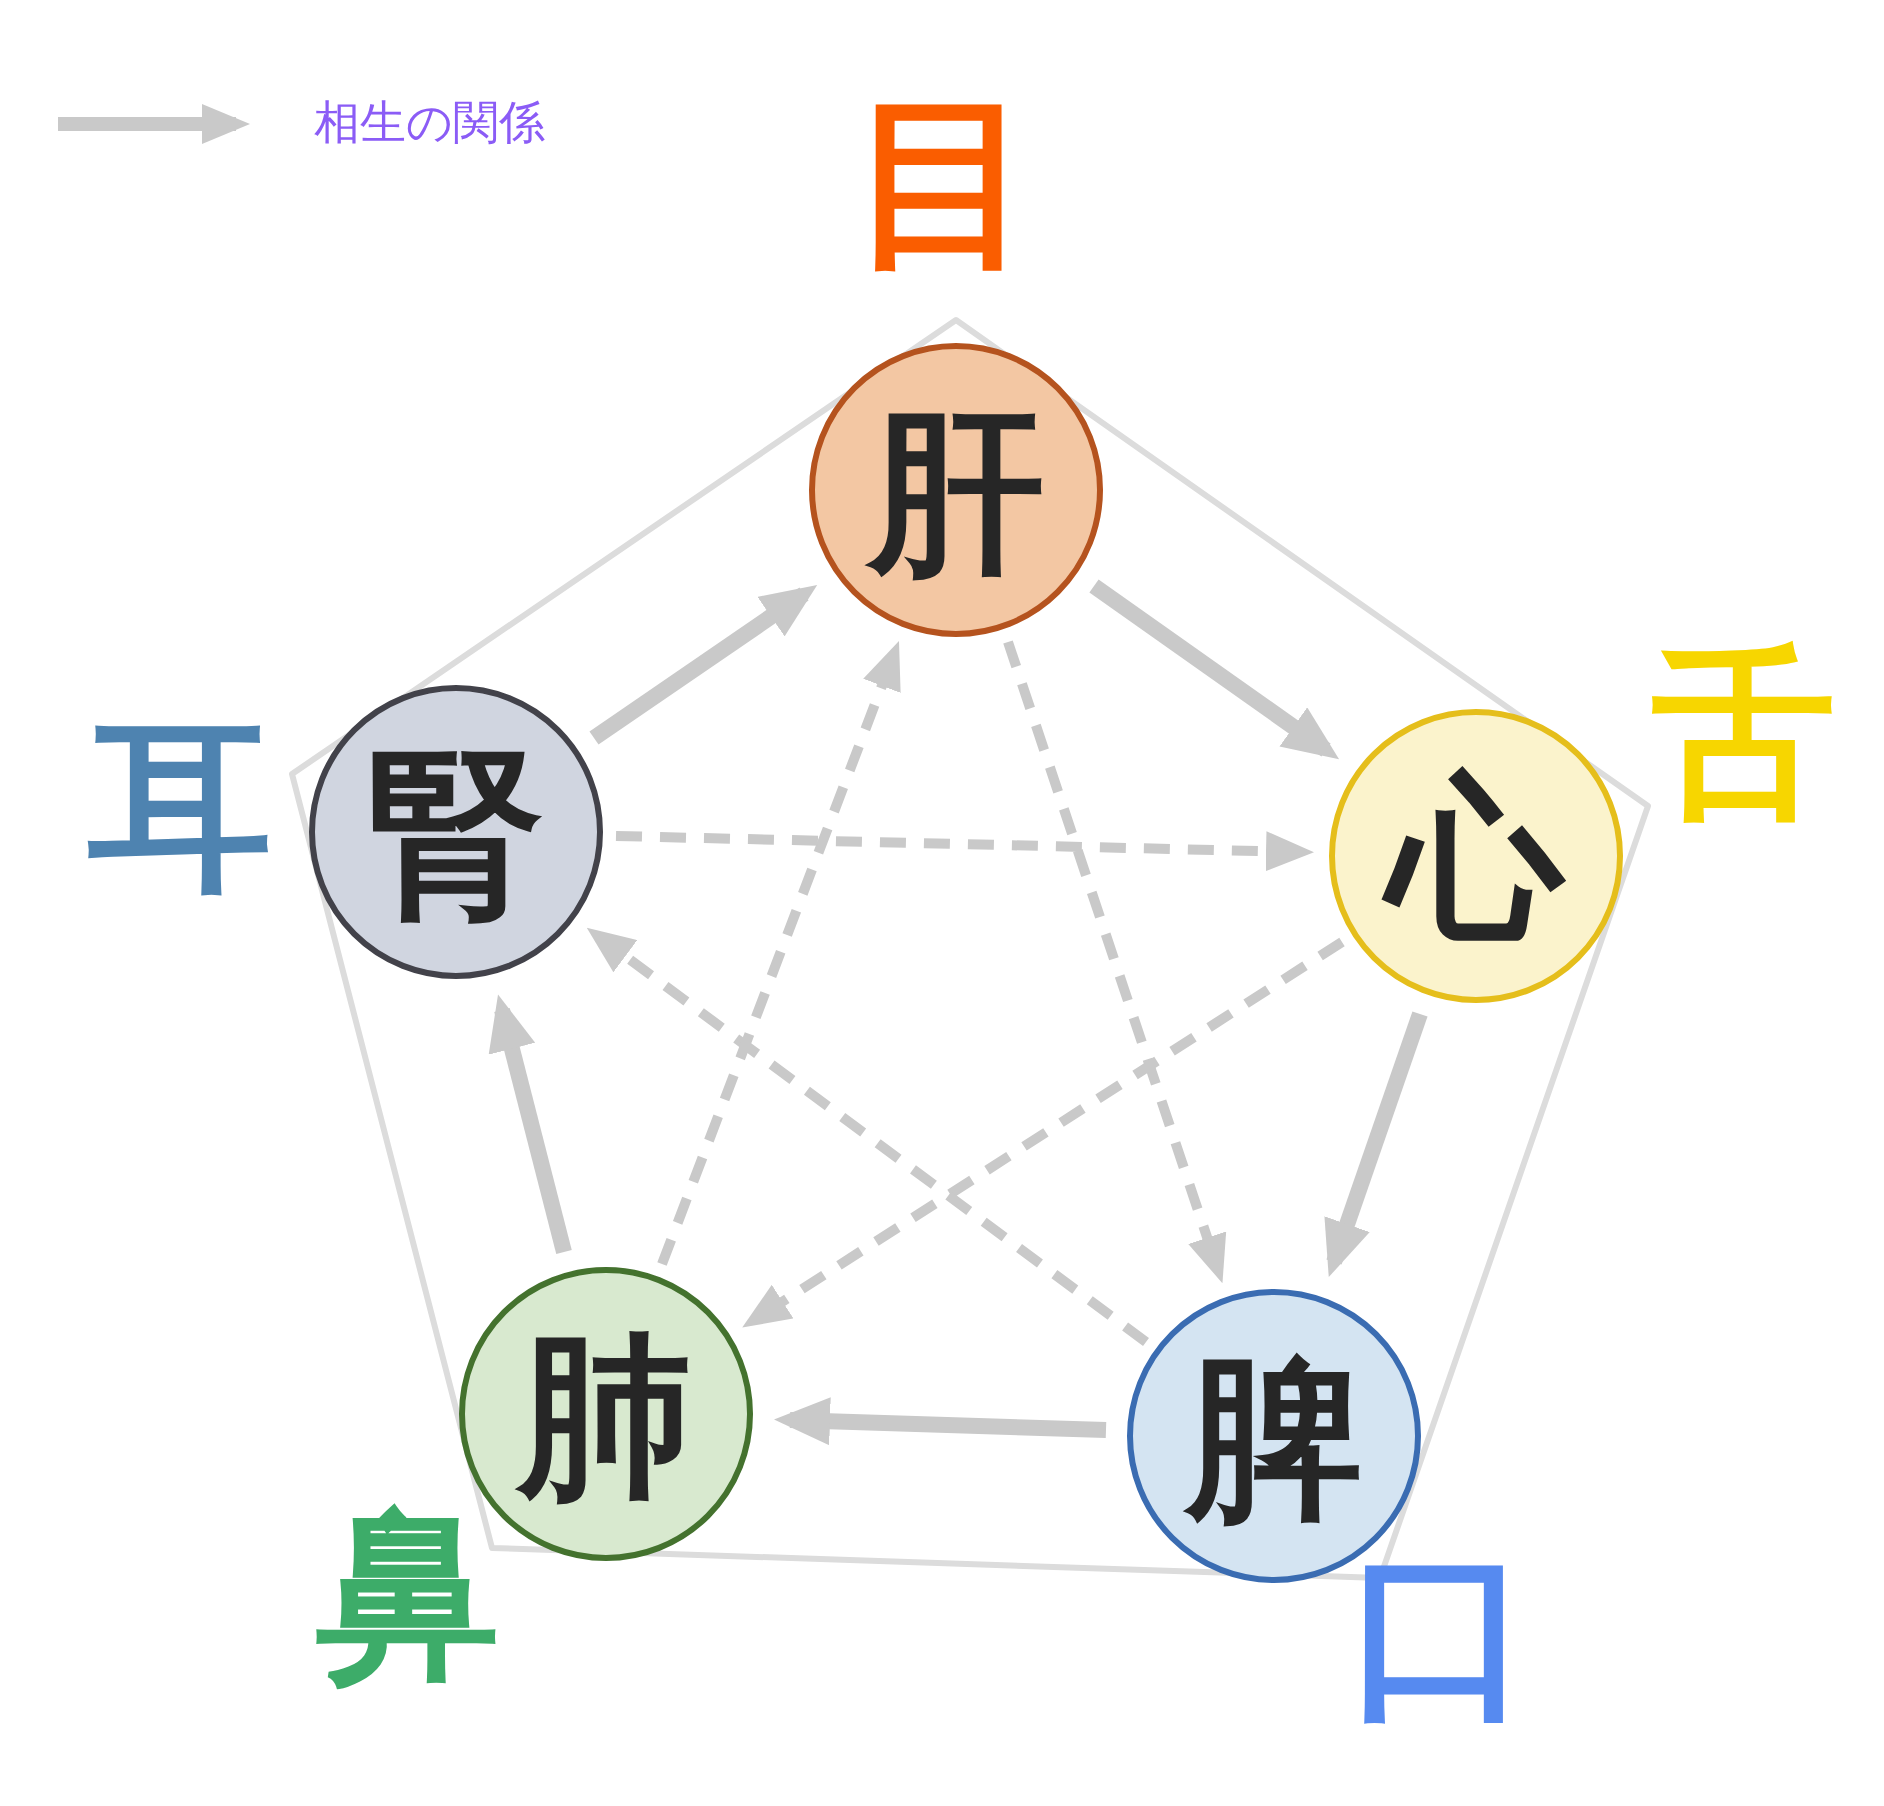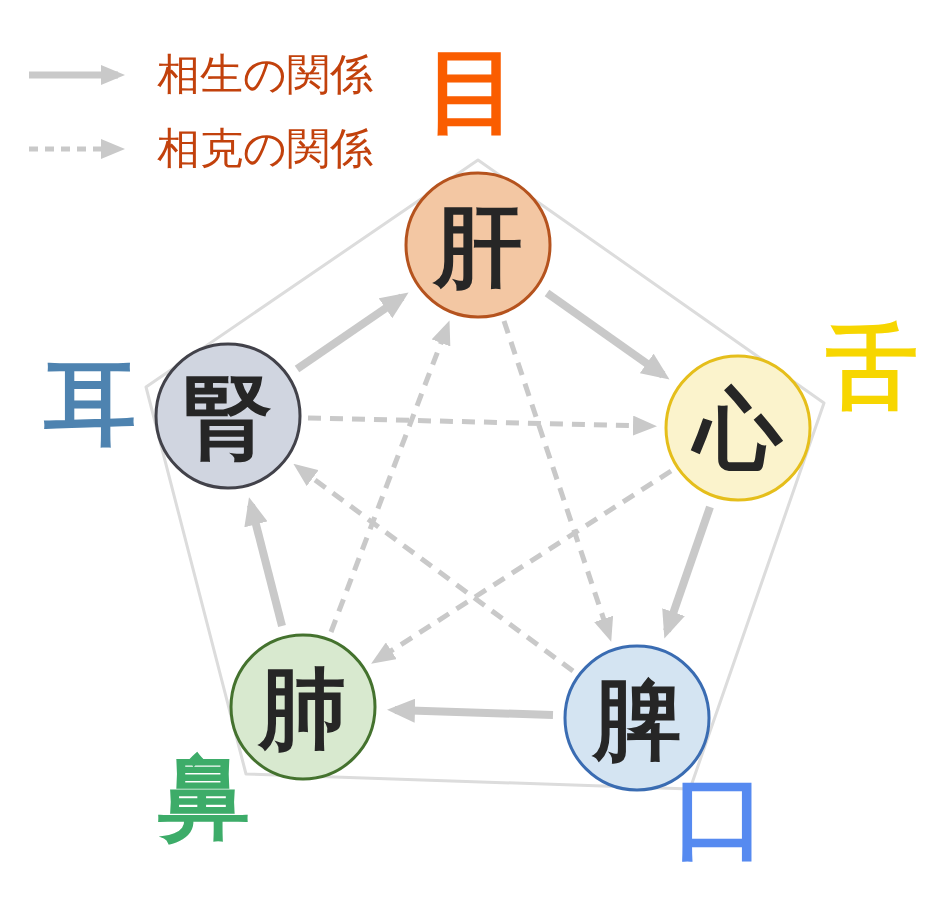--- a/index.html
+++ b/index.html
@@ -53,22 +53,22 @@
   .legend {
     position: absolute;
     left: 26px;
     top: 46px;
     display: flex;
     flex-direction: column;
     gap: 16px;
   }
   .legend-row { display: flex; align-items: center; gap: 16px; }
   .legend-label {
-    font-size: 43px;
-    color: #c2410c;
+    font-size: 23px;
+    color: #8b5cf6;
     font-weight: 500;
     font-family: "DejaVu Sans", sans-serif;
   }
 </style>
 </head>
 <body>
 
 <div class="stage">
 
   <svg class="main-svg" width="942" height="903" viewBox="0 0 942 903">
@@ -132,26 +132,15 @@
       <svg width="115" height="22">
         <defs>
           <marker id="lm1" markerUnits="userSpaceOnUse" markerWidth="24" markerHeight="20" refX="17" refY="10" orient="auto">
             <path d="M0,0 L24,10 L0,20 Z" fill="#c9c9c9"></path>
           </marker>
         </defs>
         <line x1="3" y1="11" x2="92" y2="11" stroke="#c9c9c9" stroke-width="7" marker-end="url(#lm1)"></line>
       </svg>
       <span class="legend-label">相生の関係</span>
     </div>
-    <div class="legend-row">
-      <svg width="115" height="22">
-        <defs>
-          <marker id="lm2" markerUnits="userSpaceOnUse" markerWidth="24" markerHeight="20" refX="17" refY="10" orient="auto">
-            <path d="M0,0 L24,10 L0,20 Z" fill="#c9c9c9"></path>
-          </marker>
-        </defs>
-        <line x1="3" y1="11" x2="92" y2="11" stroke="#c9c9c9" stroke-width="5" stroke-dasharray="9 7" marker-end="url(#lm2)"></line>
-      </svg>
-      <span class="legend-label">相克の関係</span>
-    </div>
   </div>
 
 </div>
 
 </body></html>

